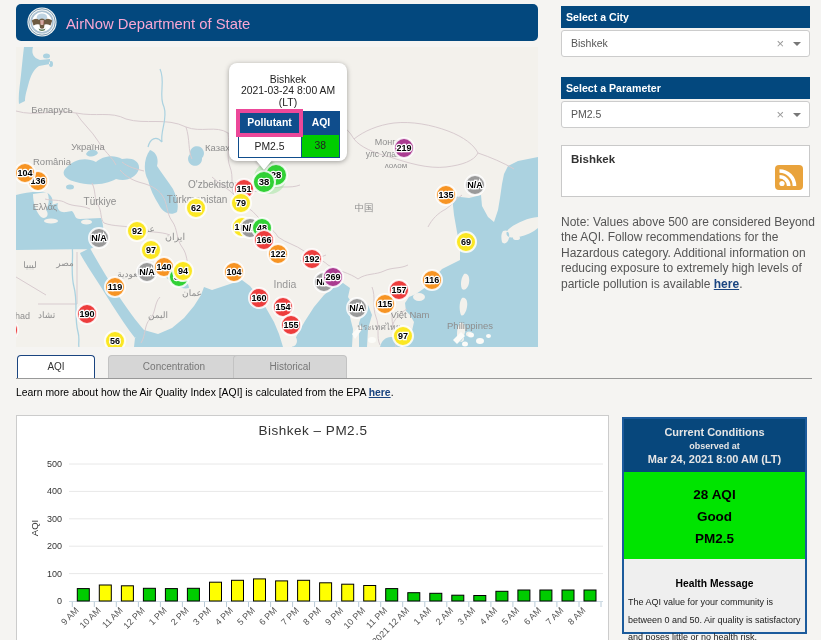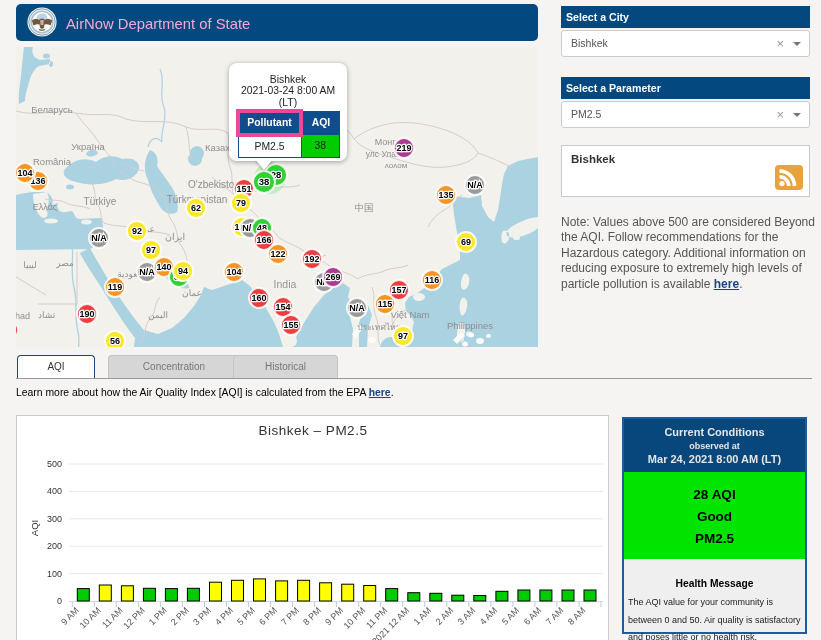--- a/index.html
+++ b/index.html
@@ -16,21 +16,21 @@
 #rssbox{left:561px;top:145px;width:249px;height:52px;background:#fff;border:1px solid #c9c9c9;box-sizing:border-box;}
 #rssbox .city{position:absolute;left:9px;top:7px;font-weight:bold;font-size:11.5px;color:#333;}
 #note{left:561px;top:215px;width:254px;font-size:12px;color:#555;line-height:15.4px;}
 #note a{color:#1a4480;font-weight:bold;}
 
 #map{left:16px;top:47px;width:522px;height:300px;background:#f3f1ec;overflow:hidden;}
 
 .tab{top:355px;height:23px;border-radius:4px 4px 0 0;box-sizing:border-box;font-size:10px;text-align:center;line-height:22px;}
 #tab1{left:17px;width:78px;background:#fff;border:1px solid #1a4480;border-bottom:none;color:#333;}
 #tab2{left:108px;width:132px;background:#d6d6d6;border:1px solid #c3c3c3;border-bottom:none;color:#777;}
-#tab3{left:233px;width:105px;background:#d6d6d6;border:1px solid #c3c3c3;border-bottom:none;color:#777;}
+#tab3{left:233px;width:114px;background:#d6d6d6;border:1px solid #c3c3c3;border-bottom:none;color:#777;}
 #tabline{left:16px;top:378px;width:796px;height:0;border-top:1px solid #999;}
 #learn{left:16px;top:387px;font-size:10.4px;color:#000;}
 #learn a{color:#1a4480;font-weight:bold;}
 
 #chart{left:16px;top:415px;width:591px;height:226px;background:#fff;border:1px solid #ccc;}
 
 #cc{left:622px;top:417px;width:185px;height:217px;border:2px solid #1c5b9c;background:#fff;box-sizing:border-box;}
 #cc .hd{position:absolute;left:0;top:0;width:100%;height:53px;background:#07477c;color:#e5e5e5;text-align:center;}
 #cc .hd .l1{font-size:11px;font-weight:bold;margin-top:7px;}
 #cc .hd .l2{font-size:9px;font-weight:bold;margin-top:3px;}

